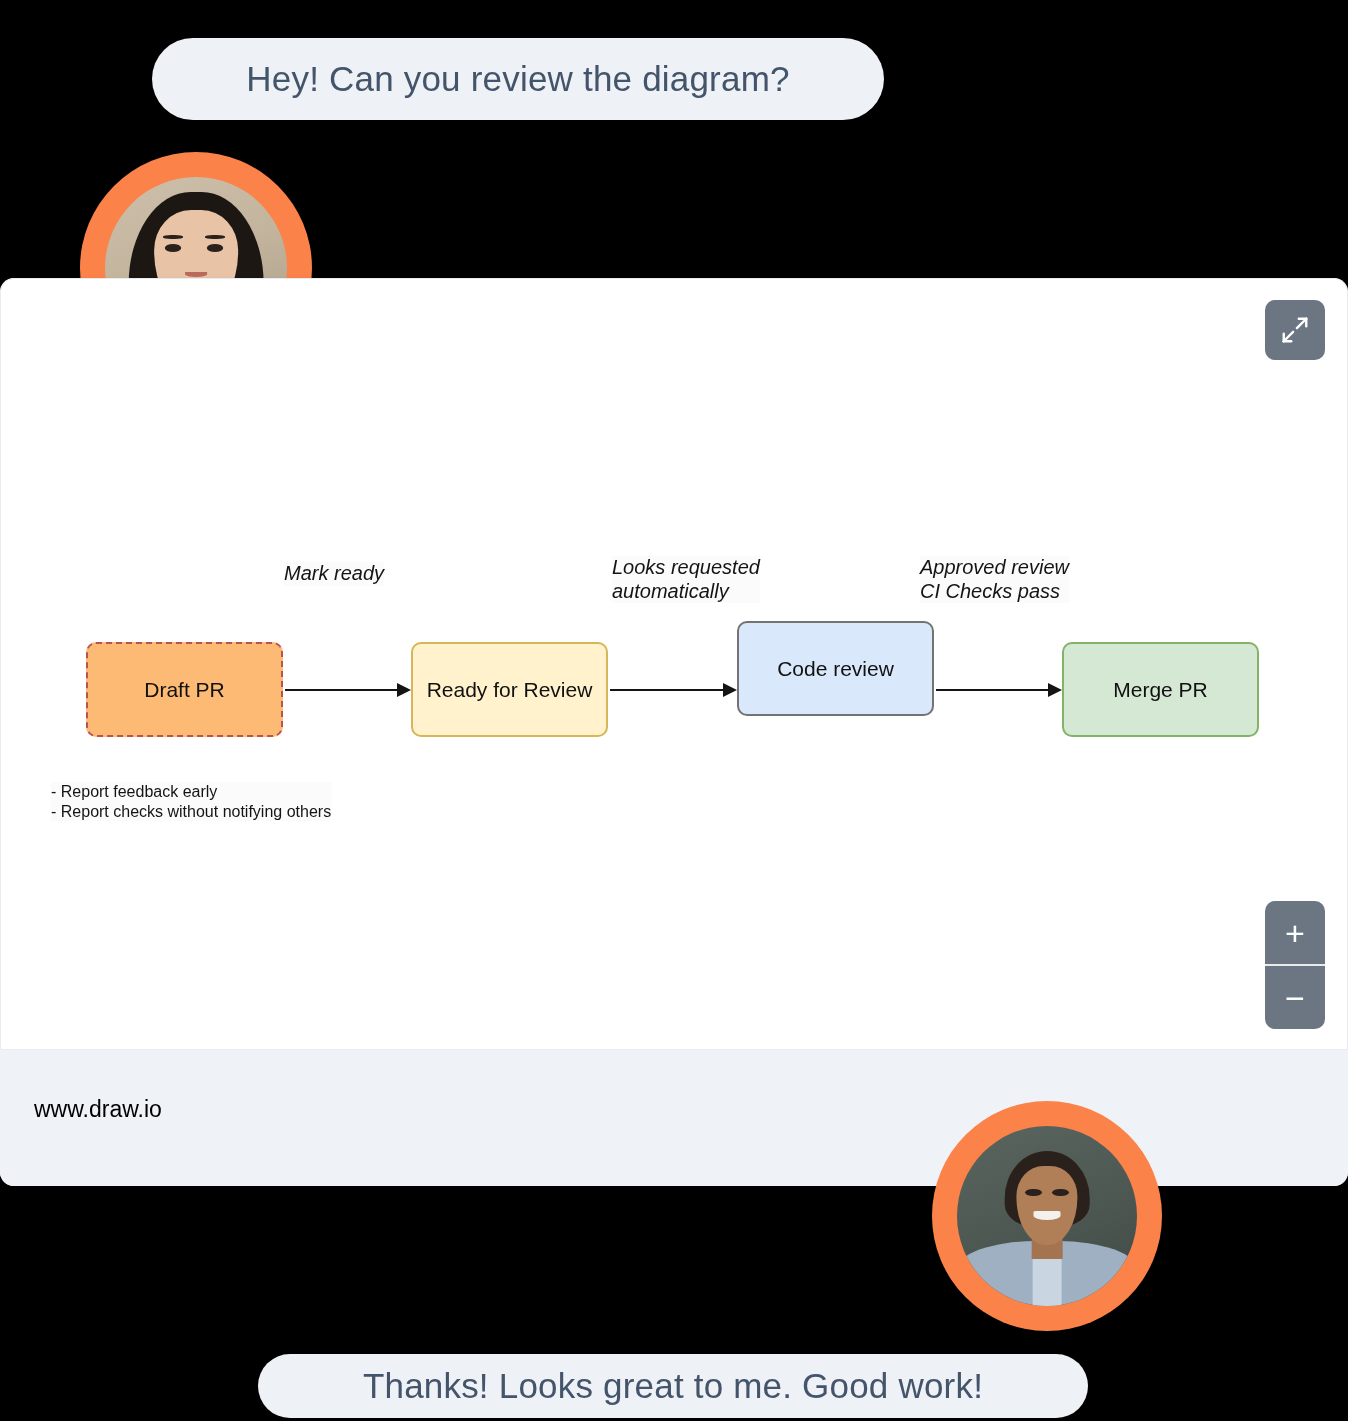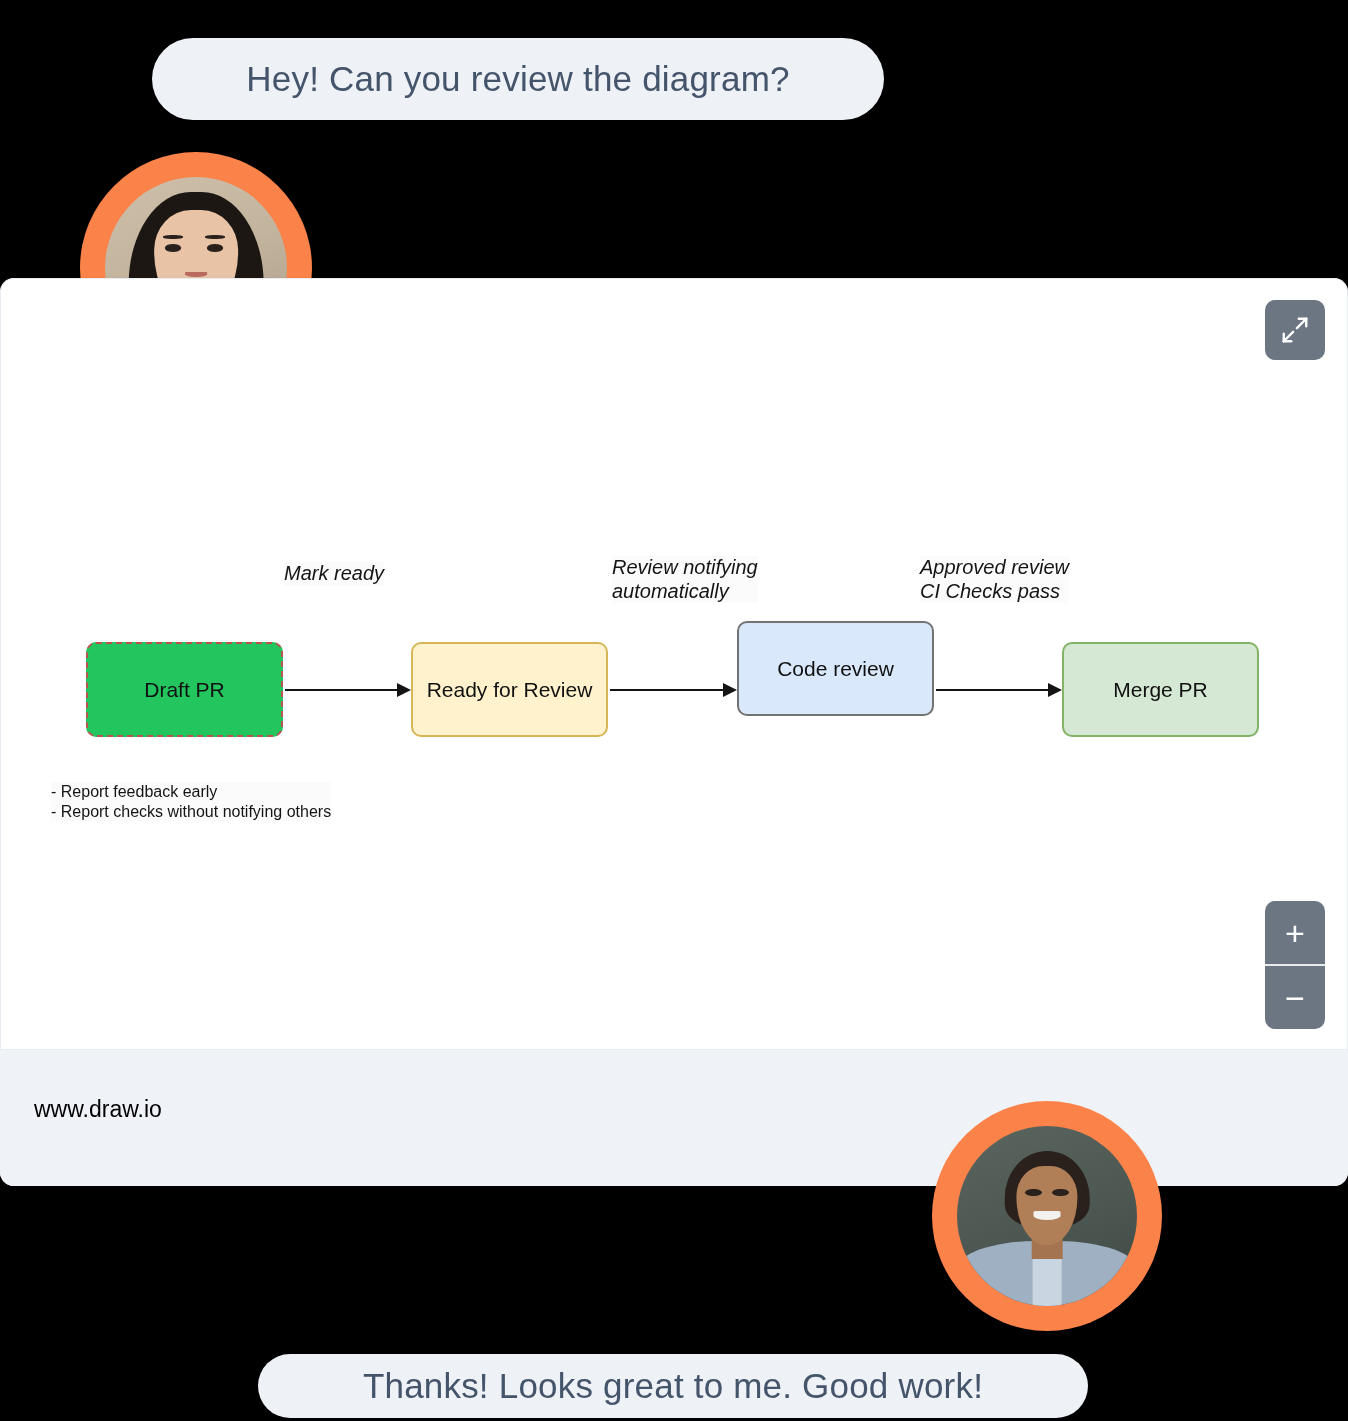--- a/index.html
+++ b/index.html
@@ -169,21 +169,21 @@
   
   .diagram { position: absolute; inset: 0; }
   .node {
     position: absolute;
     display: flex; align-items: center; justify-content: center;
     border-radius: 10px;
     font-size: 21px;
     color: #111111;
     font-family: "Liberation Sans", sans-serif;
   }
-  .node-draft   { left: 85px;   top: 363px; width: 197px; height: 95px; background:#22c55e; border:2px dashed #b85450; }
+  .node-draft   { left: 85px;   top: 363px; width: 197px; height: 95px; background:#fdba74; border:2px dashed #b85450; }
   .node-ready   { left: 410px;  top: 363px; width: 197px; height: 95px; background:#fff2cc; border:2px solid #d6b656; }
   .node-code    { left: 736px;  top: 342px; width: 197px; height: 95px; background:#dae8fc; border:2px solid #737373; }
   .node-merge   { left: 1061px; top: 363px; width: 197px; height: 95px; background:#d5e8d4; border:2px solid #82b366; }
 
   .edge {
     position: absolute;
     top: 410px;
     height: 2px;
     background: #141414;
   }
@@ -270,21 +270,21 @@
     </div>
   </div>
 
   <div class="card">
 
     <div class="canvas">
 
       <div class="diagram">
 
         <div class="edge-label lbl-1">Mark ready</div>
-        <div class="edge-label lbl-2">Review notifying
+        <div class="edge-label lbl-2">Looks requested
 automatically</div>
         <div class="edge-label lbl-3">Approved review
 CI Checks pass</div>
 
         <div class="edge edge-1"></div>
         <div class="edge edge-2"></div>
         <div class="edge edge-3"></div>
 
         <div class="node node-draft">
           <span>Draft PR</span>

